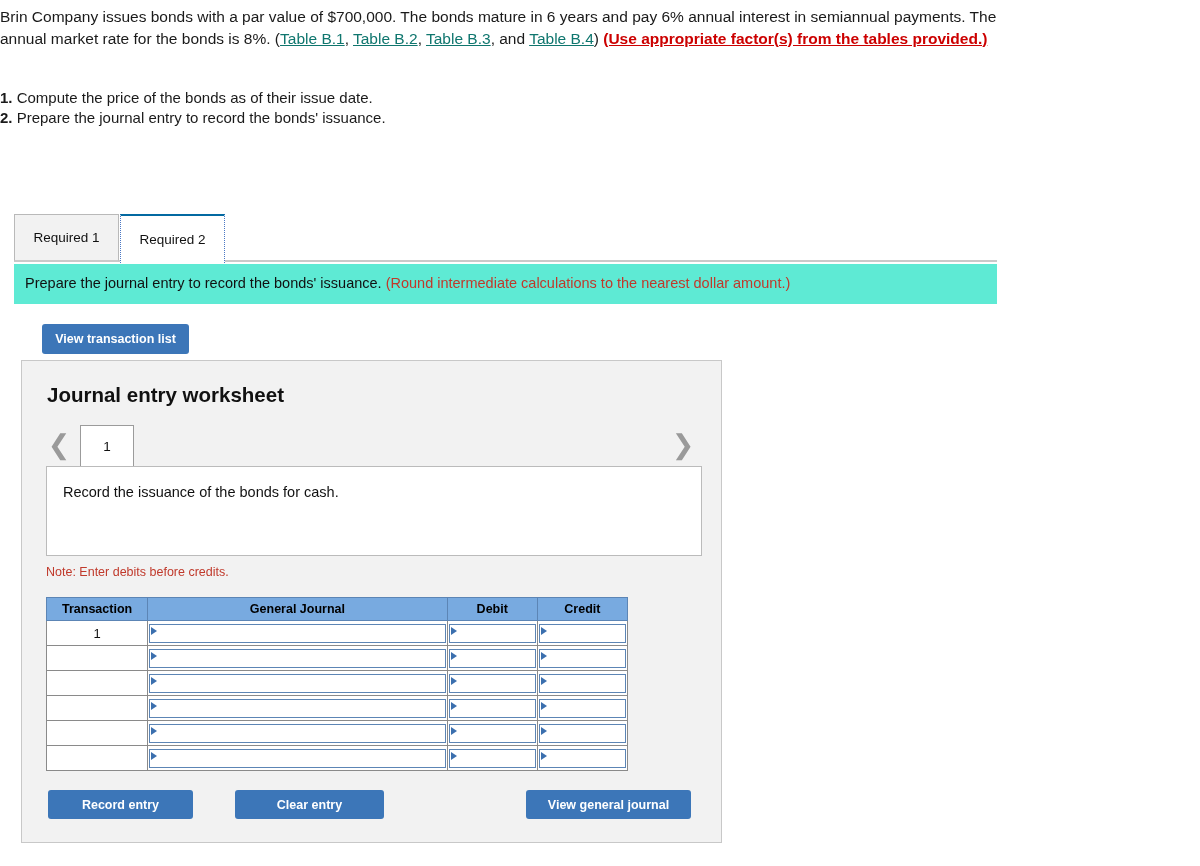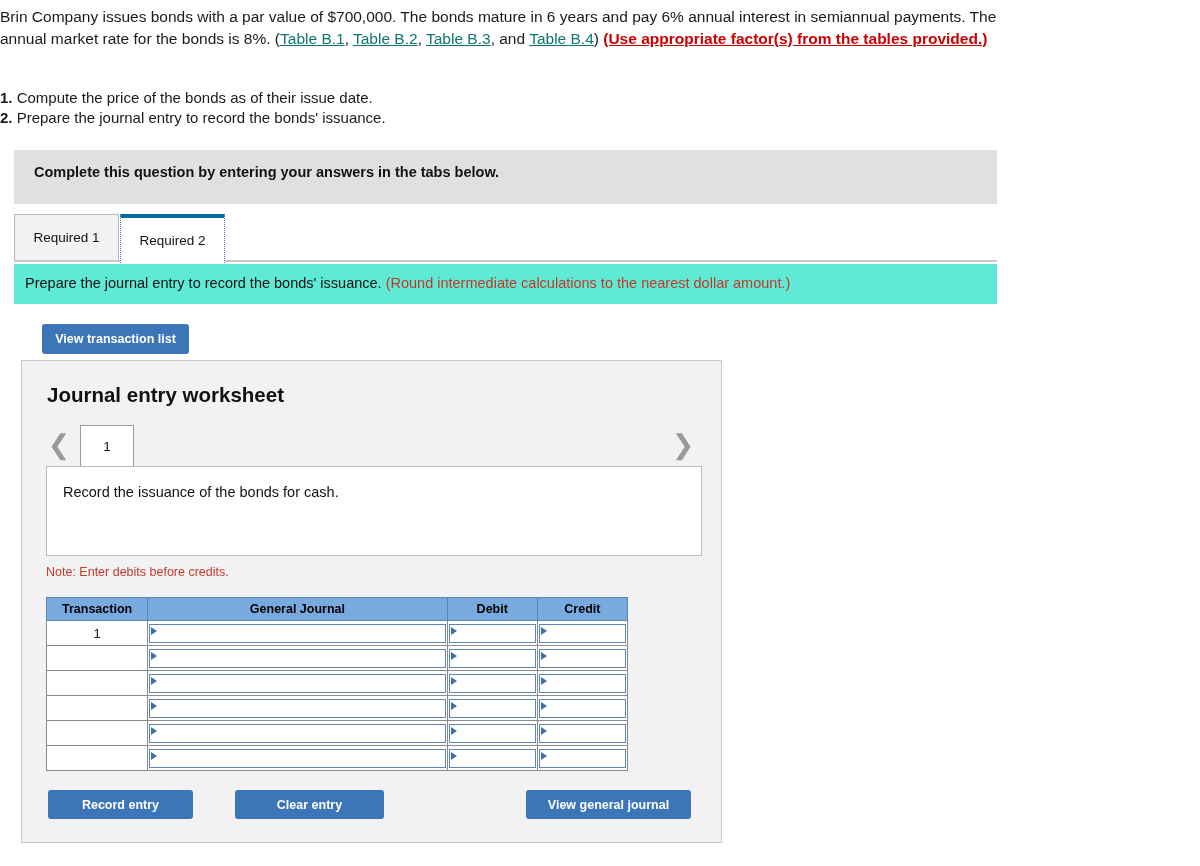--- a/index.html
+++ b/index.html
@@ -85,21 +85,21 @@
     left: 0px;
     width: 105px;
     background: #f2f2f2;
     border: 1px solid #b9b9b9;
     border-bottom: 1px solid #c9c9c9;
   }
   .tab.active {
     left: 106px;
     width: 105px;
     background: #ffffff;
-    border-top: 4px solid #0369a1;
+    border-top: 2px solid #0369a1;
     border-left: 1px dotted #4a77c4;
     border-right: 1px dotted #4a77c4;
     border-bottom: none;
     height: 49px;
   }
 
   
   .blue-bar {
     position: absolute;
     left: 14px; top: 264px;
@@ -293,23 +293,20 @@
 
   <div class="problem">
     <span>Brin Company issues bonds with a par value of $700,000. The bonds mature in 6 years and pay 6% annual interest in semiannual payments. The annual market rate for the bonds is 8%. (</span><a class="tlink" href="#">Table B.1</a><span>, </span><a class="tlink" href="#">Table B.2</a><span>, </span><a class="tlink" href="#">Table B.3</a><span>, and </span><a class="tlink" href="#">Table B.4</a><span>) </span><span class="redbold">(Use appropriate factor(s) from the tables provided.)</span>
   </div>
 
   <div class="reqs">
     <div><span class="num">1.</span><span> Compute the price of the bonds as of their issue date.</span></div>
     <div><span class="num">2.</span><span> Prepare the journal entry to record the bonds' issuance.</span></div>
   </div>
 
-  <div class="complete-bar">
-    <div class="txt">Complete this question by entering your answers in the tabs below.</div>
-  </div>
 
   <div class="tabstrip">
     <div class="baseline"></div>
     <div class="tab inactive">
       <span>Required 1</span>
     </div>
     <div class="tab active">
       <span>Required 2</span>
     </div>
   </div>

